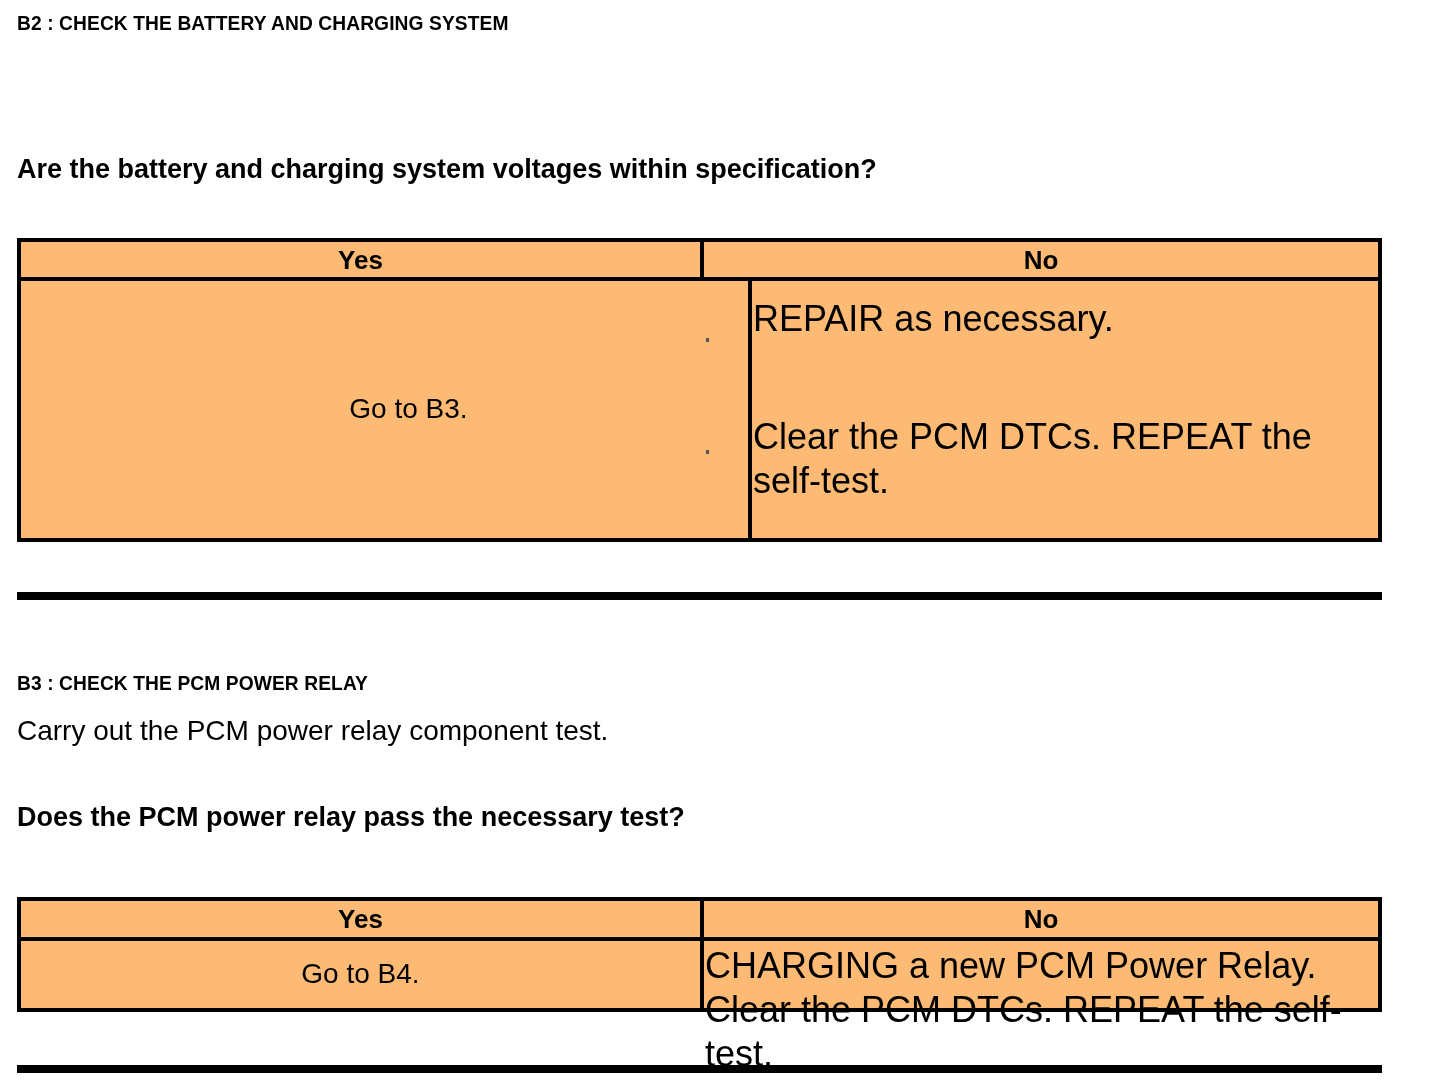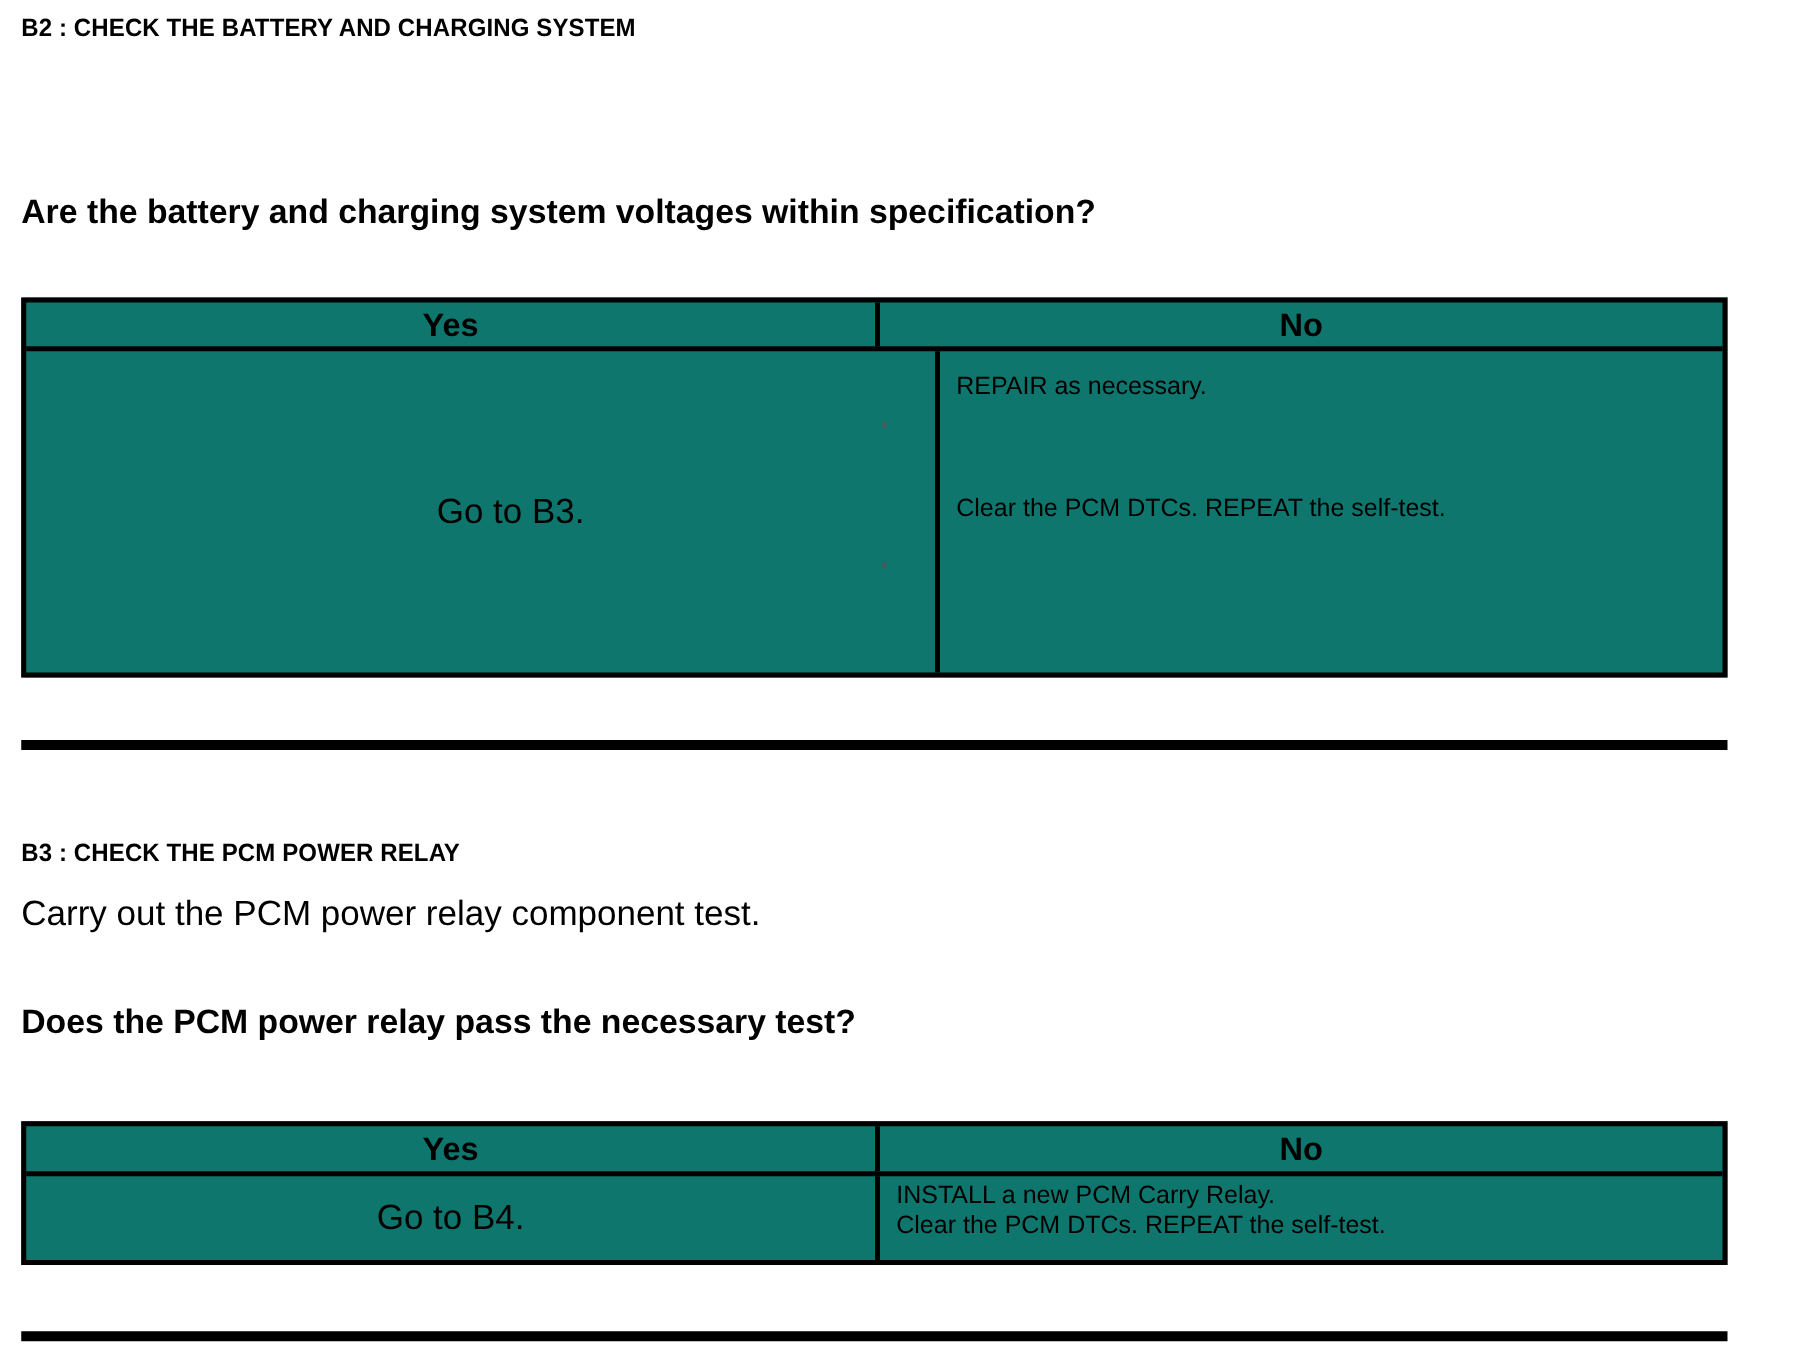--- a/index.html
+++ b/index.html
@@ -57,21 +57,21 @@
     line-height: 1;
   }
 
   
   .decision-table {
     position: absolute;
     left: 17px;
     width: 1365px;
     border: 4px solid #000;
     box-sizing: border-box;
-    background: #0f766e;
+    background: #fdba74;
   }
   .dt-header-row {
     display: flex;
     border-bottom: 4px solid #000;
     box-sizing: border-box;
   }
   .dt-body-row {
     display: flex;
     box-sizing: border-box;
   }
@@ -98,25 +98,25 @@
   .dt-cell-center {
     font-size: 28px;
     text-align: center;
     line-height: 1.22;
     box-sizing: border-box;
     display: flex;
     align-items: center;
     justify-content: center;
   }
   .dt-cell-left {
-    font-size: 20px;
+    font-size: 36px;
     text-align: left;
     line-height: 1.22;
     box-sizing: border-box;
-    padding-left: 13px;
+    padding-left: 1px;
   }
 
   
   #decision-table-b2 { top: 238px; height: 304px; }
   #decision-table-b2 .dt-header-row { height: 39px; }
   #decision-table-b2 .dt-body-row { height: 257px; }
   #decision-table-b2 .dt-cell-center { height: 257px; margin-left: 48px; }
   #decision-table-b2 .dt-cell-left { height: 257px; padding-top: 16px; }
   #decision-table-b2 .dt-line-gap { height: 74px; }
 
@@ -181,21 +181,21 @@
   <div class="step-question" style="top:804px;">Does the PCM power relay pass the necessary test?</div>
 
   <div class="decision-table" id="decision-table-b3">
     <div class="dt-header-row">
       <div class="dt-col-yes dt-head-cell">Yes</div>
       <div class="dt-col-no dt-head-cell">No</div>
     </div>
     <div class="dt-body-row">
       <div class="dt-col-yes dt-cell-center">Go to B4.</div>
       <div class="dt-col-no dt-cell-left">
-        <div>INSTALL a new PCM Carry Relay.</div>
+        <div>CHARGING a new PCM Power Relay.</div>
         <div>Clear the PCM DTCs. REPEAT the self-test.</div>
       </div>
     </div>
   </div>
 
   <div class="section-rule" style="top:1065px;"></div>
 
 </div>
 
 </body></html>

